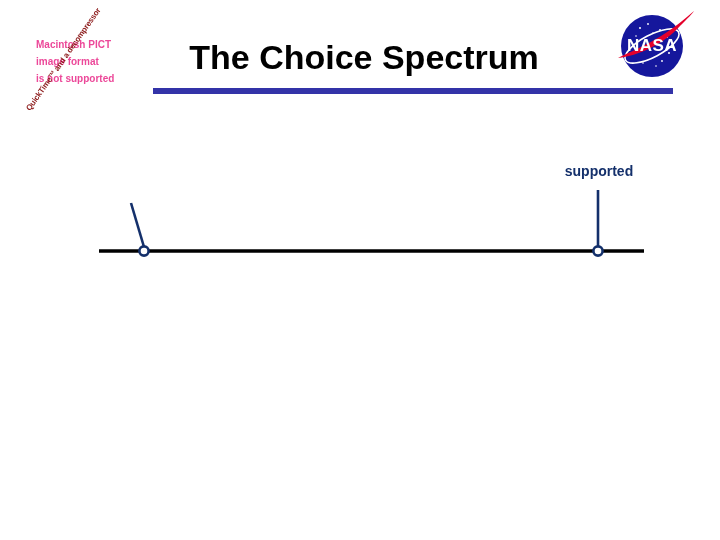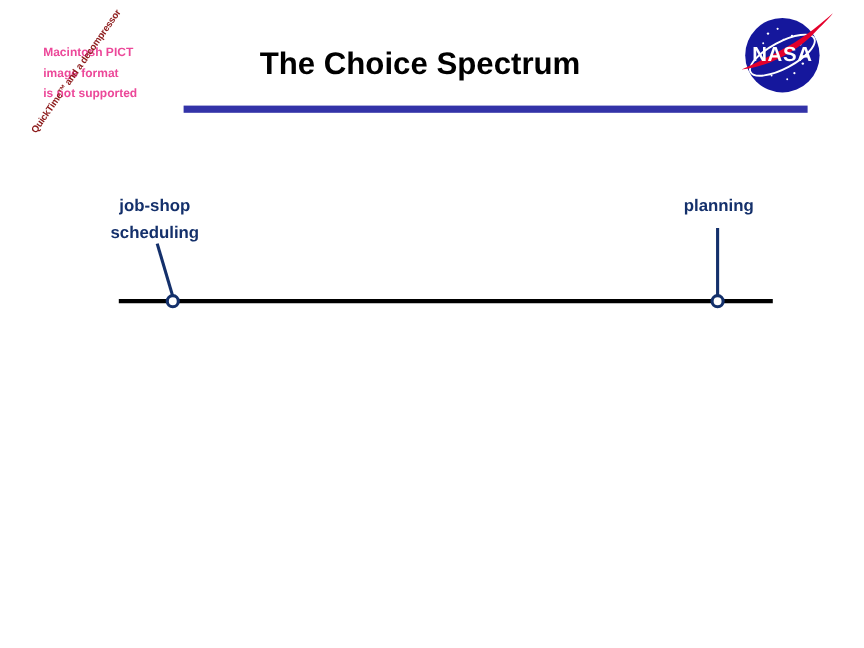--- a/index.html
+++ b/index.html
@@ -58,25 +58,25 @@
     font-weight: bold;
     letter-spacing: -0.2px;
     color: #8c1a1a;
     white-space: nowrap;
     font-family: "Liberation Sans", sans-serif;
   }
 
   
   #title {
     position: absolute;
-    left: 150px;
+    left: 164px;
     top: 38px;
     width: 400px;
     text-align: center;
-    font-size: 26px;
+    font-size: 34px;
     font-weight: bold;
     color: #000000;
     letter-spacing: 0px;
     font-family: "Liberation Sans", sans-serif;
   }
 
   
   #nasa-logo {
     position: absolute;
     left: 612px;
@@ -180,24 +180,22 @@
       <path d="M 6 52 C 26 50 52 38 68 20 C 76 12 80 8 82 5 C 74 12 60 24 44 33 C 30 41 16 47 6 52 Z" fill="#e4002b"></path>
 
       <text x="40" y="45" text-anchor="middle" font-family="Liberation Sans, sans-serif" font-size="17" font-weight="bold" fill="#ffffff" letter-spacing="0.5">NASA</text>
     </svg>
   </div>
 
   <div id="title-rule"></div>
 
   <div id="spectrum">
 
-    <div id="label-left">job-shop
-scheduling</div>
-
-    <div id="label-right">planning</div>
+
+    <div id="label-right">supported</div>
 
     <svg id="spectrum-svg" width="720" height="140" viewBox="0 0 720 140">
 
       <line x1="99" y1="111" x2="644" y2="111" stroke="#000000" stroke-width="3.5"></line>
 
       <line x1="131" y1="63" x2="144" y2="107" stroke="#14306b" stroke-width="2.6"></line>
       <circle cx="144" cy="111" r="4.6" fill="#ffffff" stroke="#14306b" stroke-width="2.6"></circle>
 
       <line x1="598" y1="50" x2="598" y2="107" stroke="#14306b" stroke-width="2.6"></line>
       <circle cx="598" cy="111" r="4.6" fill="#ffffff" stroke="#14306b" stroke-width="2.6"></circle>

